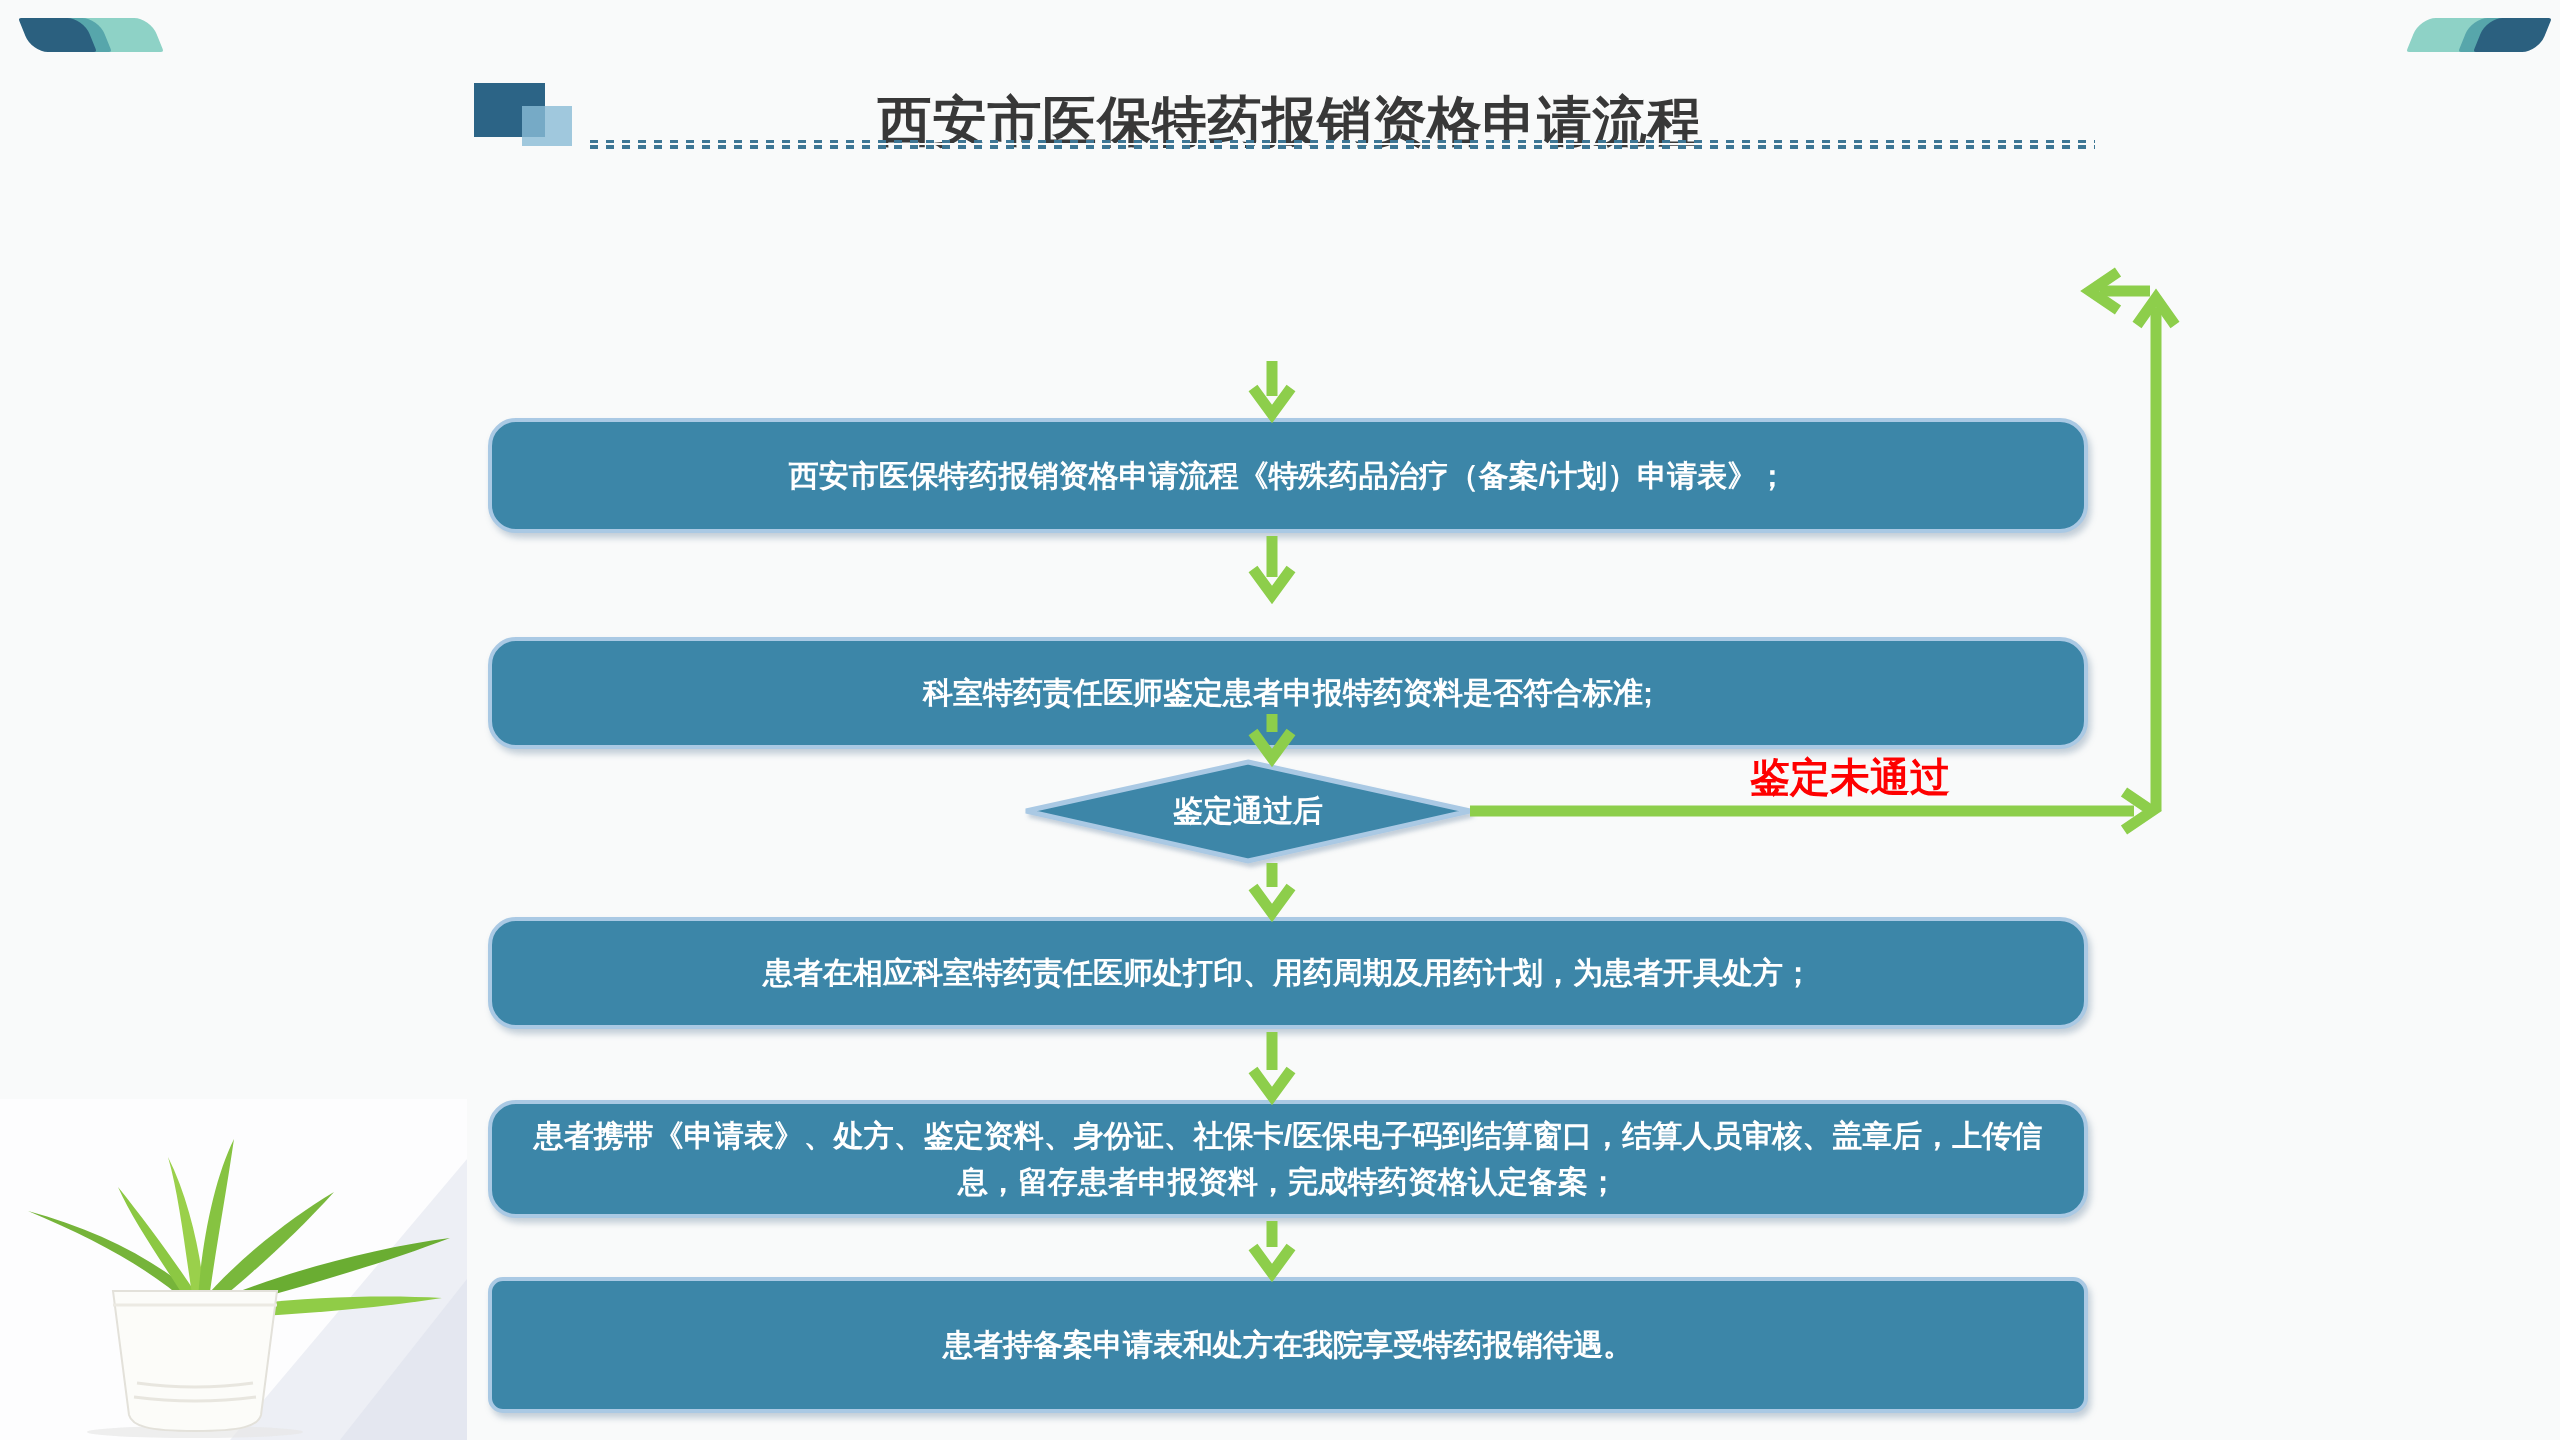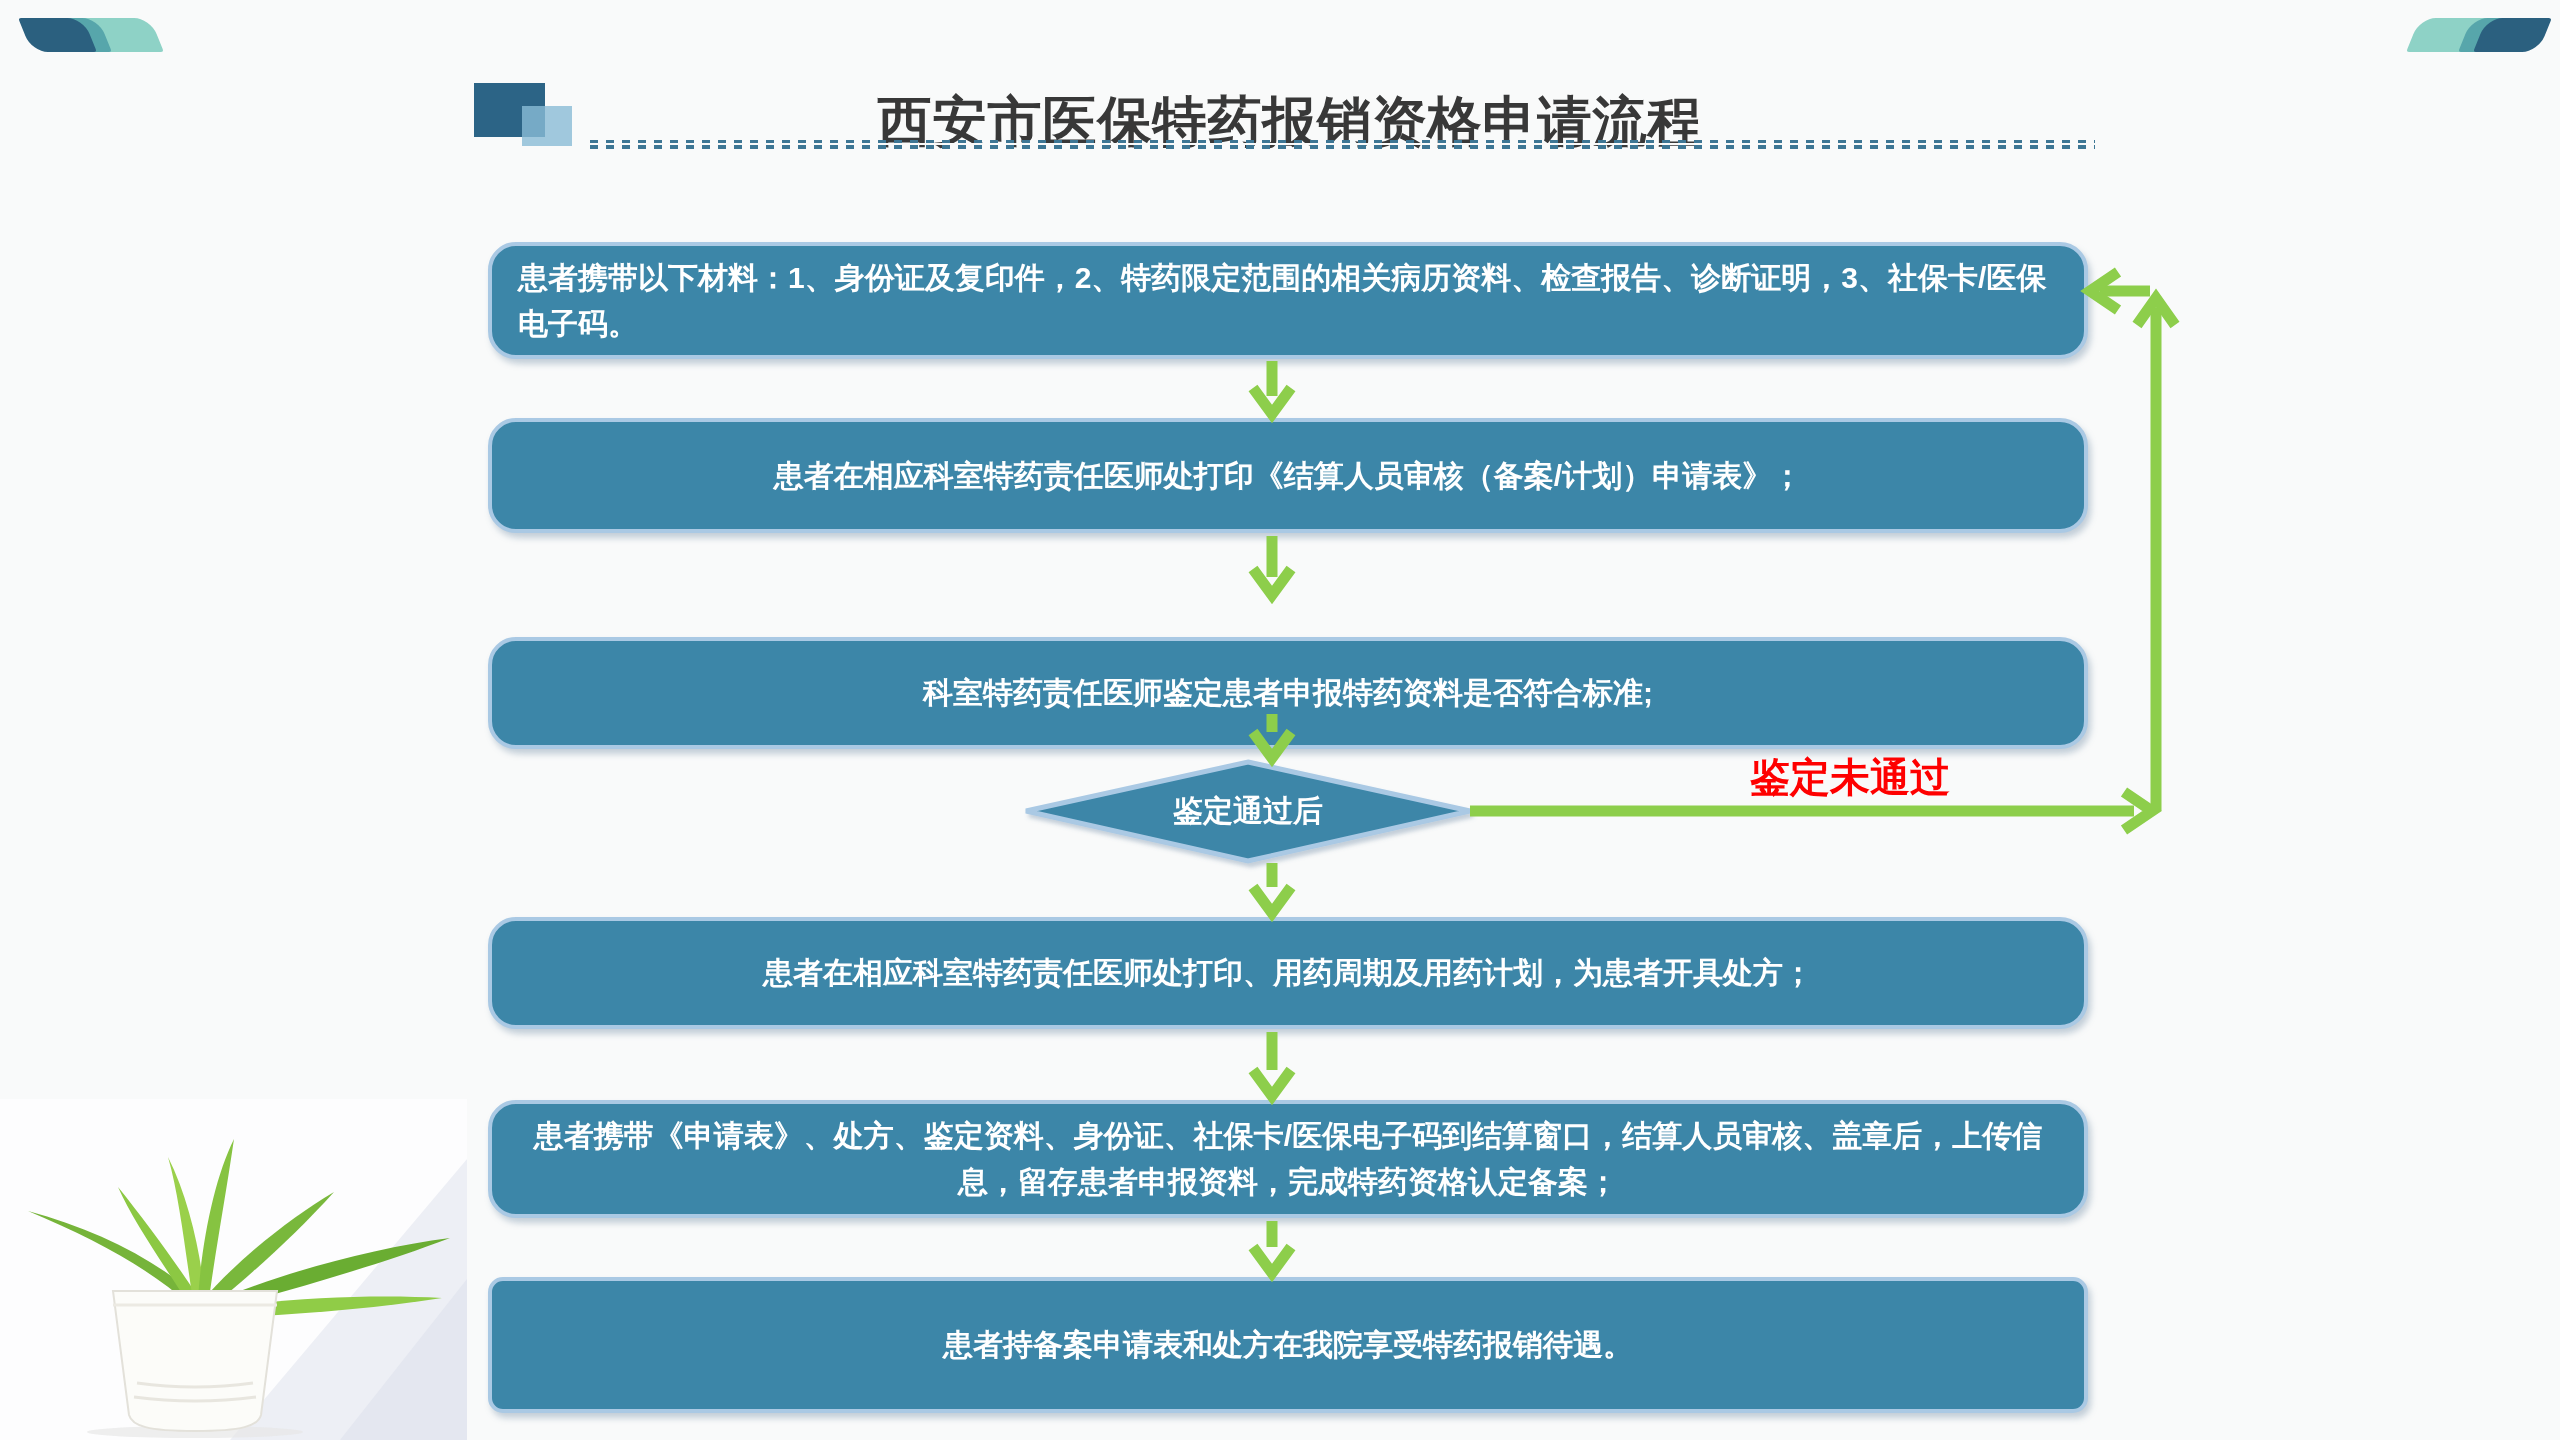--- a/index.html
+++ b/index.html
@@ -72,25 +72,22 @@
     <div class="s s3"></div>
     <div class="s s2"></div>
     <div class="s s1"></div>
   </div>
 
   <div class="mk-dark"></div>
   <div class="mk-light"></div>
   <h1 class="title">西安市医保特药报销资格申请流程</h1>
   <div class="dots"></div>
 
-  <div class="box b1">
-    <span>患者携带以下材料：1、身份证及复印件，2、特药限定范围的相关病历资料、检查报告、诊断证明，3、社保卡/医保电子码。</span>
-  </div>
   <div class="box b2">
-    <span>患者在相应科室特药责任医师处打印《结算人员审核（备案/计划）申请表》；</span>
+    <span>西安市医保特药报销资格申请流程《特殊药品治疗（备案/计划）申请表》；</span>
   </div>
   <div class="box b3">
     <span>科室特药责任医师鉴定患者申报特药资料是否符合标准;</span>
   </div>
   <div class="box b4">
     <span>患者在相应科室特药责任医师处打印、用药周期及用药计划，为患者开具处方；</span>
   </div>
   <div class="box b5">
     <span>患者携带《申请表》、处方、鉴定资料、身份证、社保卡/医保电子码到结算窗口，结算人员审核、盖章后，上传信息，留存患者申报资料，完成特药资格认定备案；</span>
   </div>

